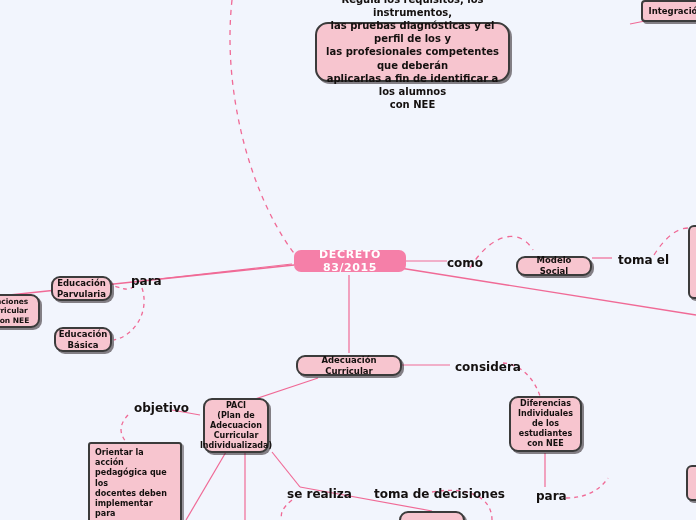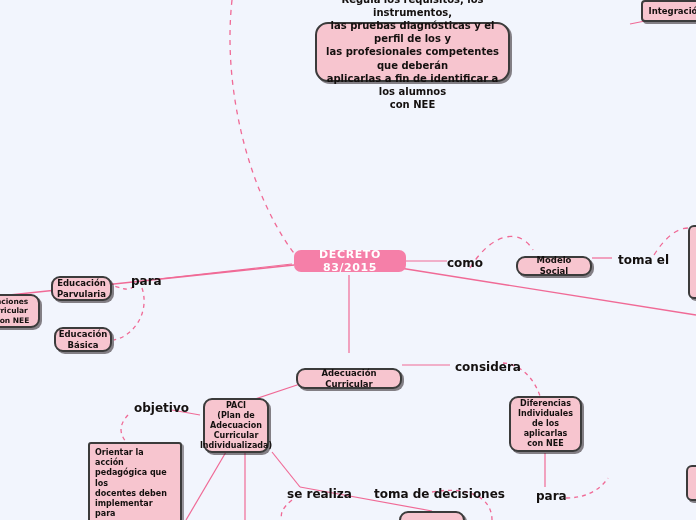--- a/index.html
+++ b/index.html
@@ -162,28 +162,28 @@
   <div class="sub-node" style="left:51px;top:276px;width:61px;height:25px;">Educación
 Parvularia</div>
 
   <div class="sub-node" style="left:54px;top:327px;width:58px;height:25px;">Educación
 Básica</div>
 
   <div class="sub-node" style="left:-24px;top:294px;width:64px;height:34px;font-size:7.5px;">...aciones
 ...rricular
 ...con NEE</div>
 
-  <div class="sub-node" style="left:296px;top:355px;width:106px;height:21px;margin-top:13px;">Adecuación Curricular</div>
+  <div class="sub-node" style="left:296px;top:355px;width:106px;height:21px;">Adecuación Curricular</div>
 
   <div class="edge-label" style="left:455px;top:360px;">considera</div>
 
   <div class="sub-node" style="left:509px;top:396px;width:73px;height:56px;font-size:8px;">Diferencias
 Individuales
 de los
-aplicarlas
+estudiantes
 con NEE</div>
 
   <div class="edge-label" style="left:134px;top:401px;">objetivo</div>
 
   <div class="sub-node" style="left:203px;top:398px;width:66px;height:55px;font-size:8px;">PACI
 (Plan de
 Adecuacion
 Curricular
 Individualizada)</div>
 

